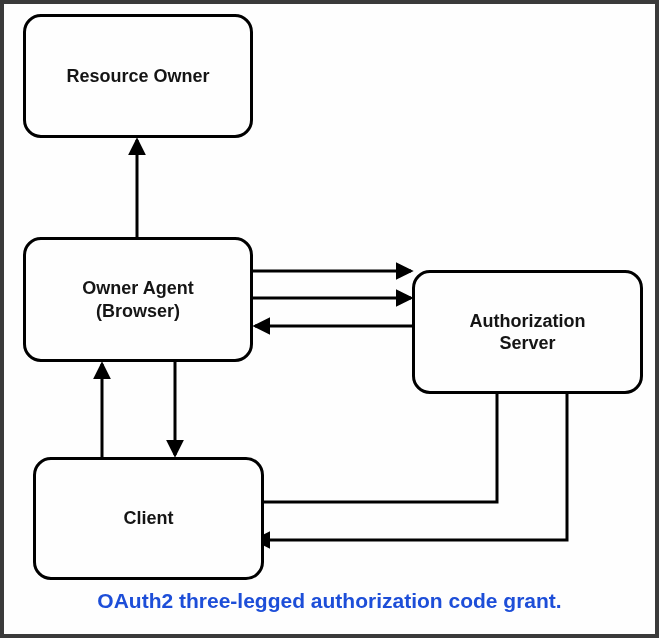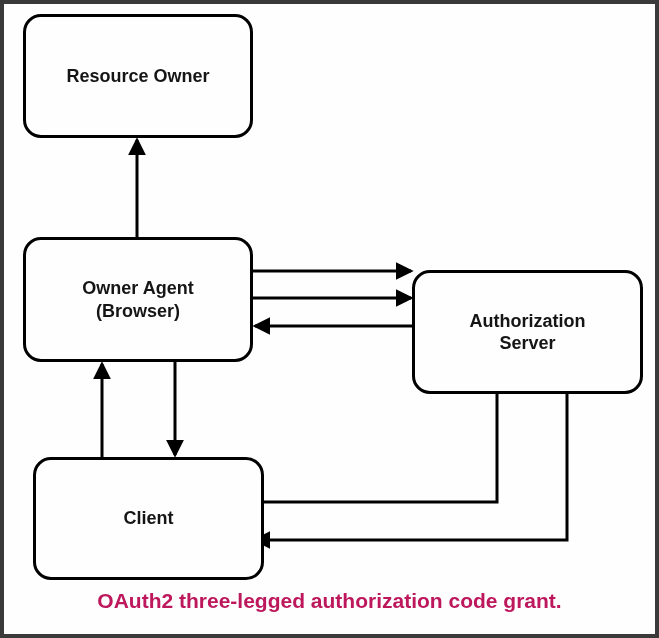--- a/index.html
+++ b/index.html
@@ -55,21 +55,21 @@
   .node-auth-server    { left: 412px; top: 238px; width: 231px; height: 124px; margin-top: 32px; }
   .node-client         { left: 33px; top: 457px; width: 231px; height: 123px; }
   .caption {
     position: absolute;
     left: 0;
     top: 589px;
     width: 659px;
     text-align: center;
     font-weight: bold;
     font-size: 21px;
-    color: #be185d;
+    color: #1d4ed8;
   }
 </style>
 </head>
 <body>
 
 <div class="frame">
   <div class="layer">
 
     <svg class="edges-svg" viewBox="0 0 659 638" xmlns="http://www.w3.org/2000/svg">
       <defs>

